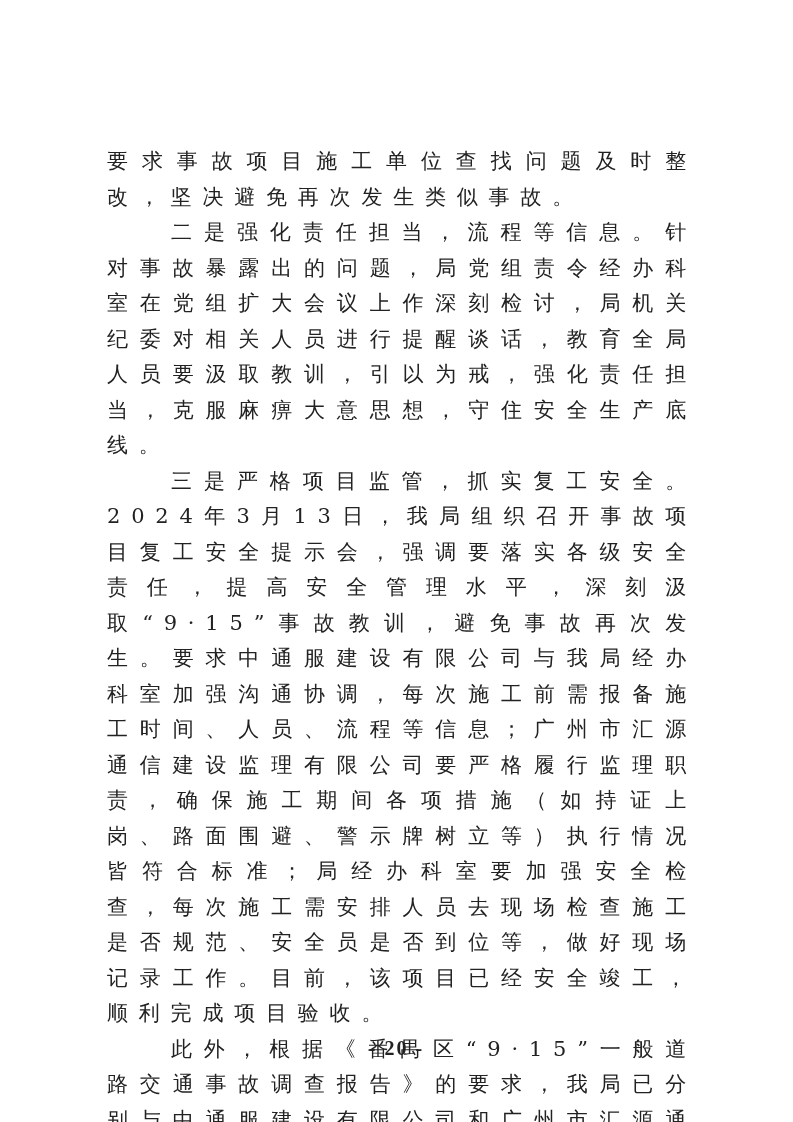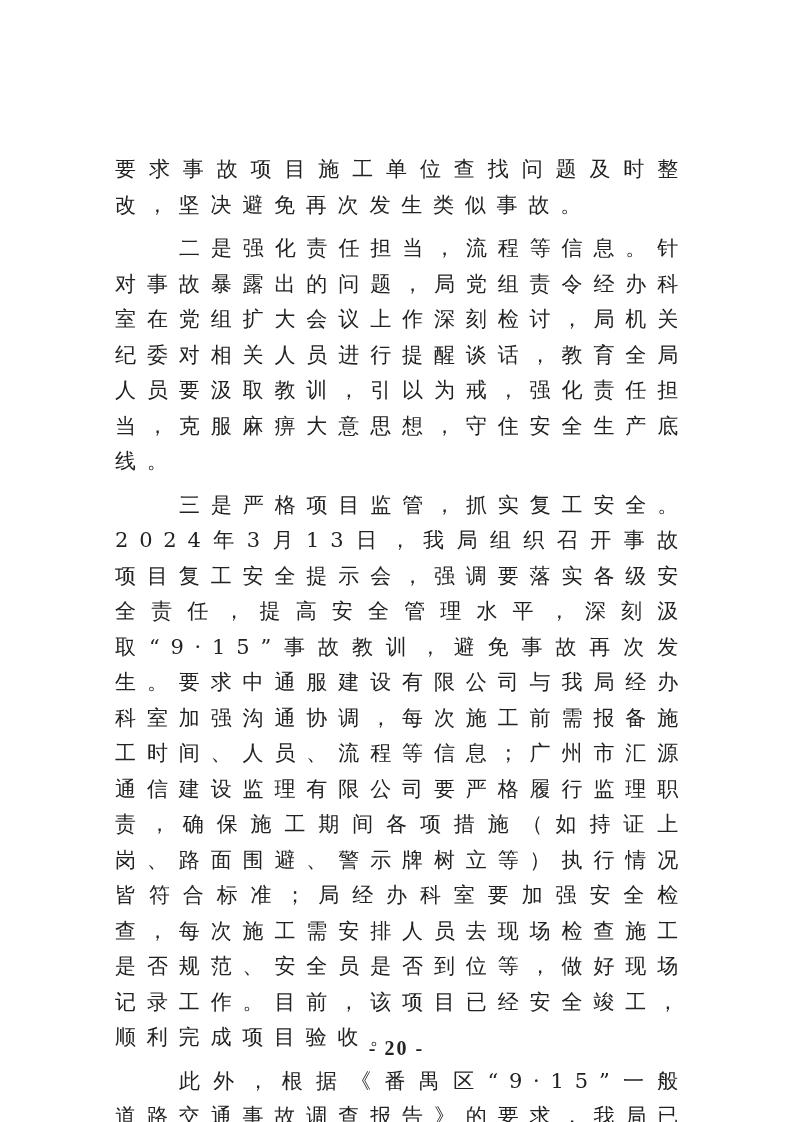--- a/index.html
+++ b/index.html
@@ -4,21 +4,21 @@
   <style>
     html, body { margin: 0; padding: 0; background: #ffffff; }
     body { width: 793px; height: 1122px; position: relative; overflow: hidden; }
     .page { position: absolute; left: 0; top: 0; width: 793px; height: 1122px; background: #fff; }
     .body-text {
       position: absolute; left: 107px; top: 144px; width: 590px;
       font-family: "DejaVu Serif", "Liberation Serif", serif;
       font-size: 21px; line-height: 35.5px; color: #222;
       letter-spacing: 10.8px;
     }
-    .para { margin: 8px; text-align: justify; text-align-last: left; }
+    .para { margin: 0; text-align: justify; text-align-last: left; }
     .para.indent { text-indent: 64px; }
     .page-number {
       position: absolute; left: 0; width: 793px; top: 1037px; text-align: center;
       font-family: "Liberation Serif", "DejaVu Serif", serif; font-size: 20px; color: #222;
       letter-spacing: 2px;
       font-weight: bold;
     }
   </style>
 </head>
 <body>

